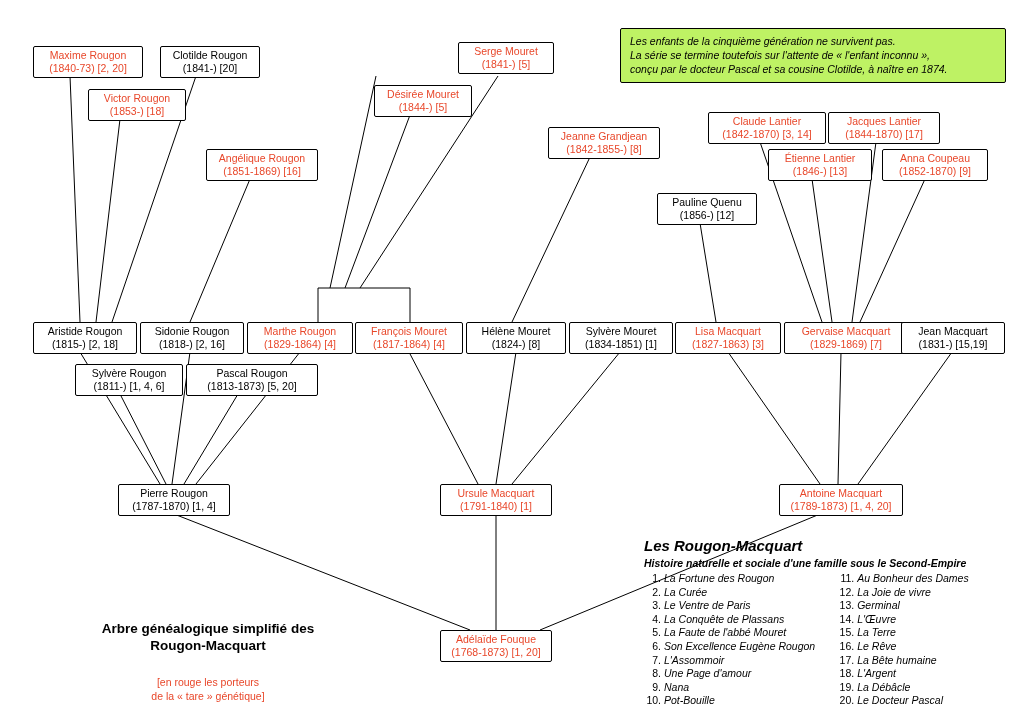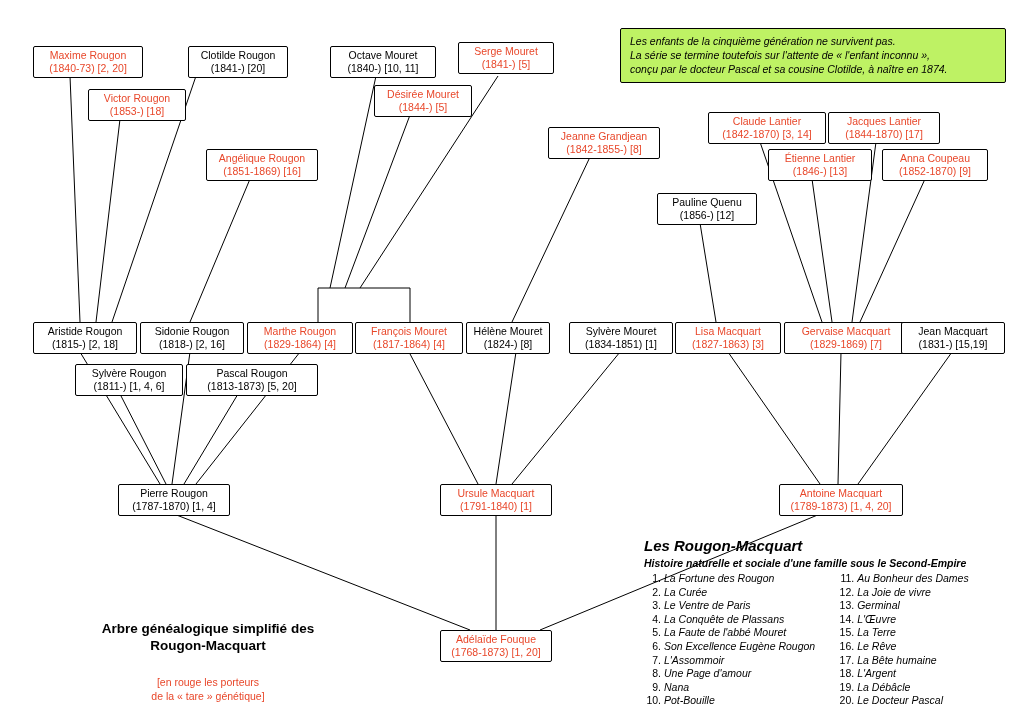--- a/index.html
+++ b/index.html
@@ -173,27 +173,23 @@
   <div class="note" style="left:620px; top:28px; width:386px;">
     <span>Les enfants de la cinquième génération ne survivent pas.</span><br>
     <span>La série se termine toutefois sur l'attente de « l'enfant inconnu »,</span><br>
     <span>conçu par le docteur Pascal et sa cousine Clotilde, à naître en 1874.</span>
   </div>
 
   <div class="node red" style="left:33px; top:46px; width:110px;">
     <span class="nm">Maxime Rougon</span>
     <span class="dt">(1840-73) [2, 20]</span>
   </div>
-  <div class="node" style="left:160px; top:46px; width:100px;margin-left:28px;">
+  <div class="node" style="left:160px; top:46px; width:100px;">
     <span class="nm">Clotilde Rougon</span>
     <span class="dt">(1841-) [20]</span>
-  </div>
-  <div class="node" style="left:330px; top:46px; width:106px;">
-    <span class="nm">Octave Mouret</span>
-    <span class="dt">(1840-) [10, 11]</span>
   </div>
   <div class="node red" style="left:458px; top:42px; width:96px;">
     <span class="nm">Serge Mouret</span>
     <span class="dt">(1841-) [5]</span>
   </div>
   <div class="node red" style="left:88px; top:89px; width:98px;">
     <span class="nm">Victor Rougon</span>
     <span class="dt">(1853-) [18]</span>
   </div>
   <div class="node red" style="left:374px; top:85px; width:98px;">
@@ -237,21 +233,21 @@
     <span class="dt">(1818-) [2, 16]</span>
   </div>
   <div class="node red" style="left:247px; top:322px; width:106px;">
     <span class="nm">Marthe Rougon</span>
     <span class="dt">(1829-1864) [4]</span>
   </div>
   <div class="node red" style="left:355px; top:322px; width:108px;">
     <span class="nm">François Mouret</span>
     <span class="dt">(1817-1864) [4]</span>
   </div>
-  <div class="node" style="left:466px; top:322px; width:84px;">
+  <div class="node" style="left:466px; top:322px; width:100px;">
     <span class="nm">Hélène Mouret</span>
     <span class="dt">(1824-) [8]</span>
   </div>
   <div class="node" style="left:569px; top:322px; width:104px;">
     <span class="nm">Sylvère Mouret</span>
     <span class="dt">(1834-1851) [1]</span>
   </div>
   <div class="node red" style="left:675px; top:322px; width:106px;">
     <span class="nm">Lisa Macquart</span>
     <span class="dt">(1827-1863) [3]</span>

